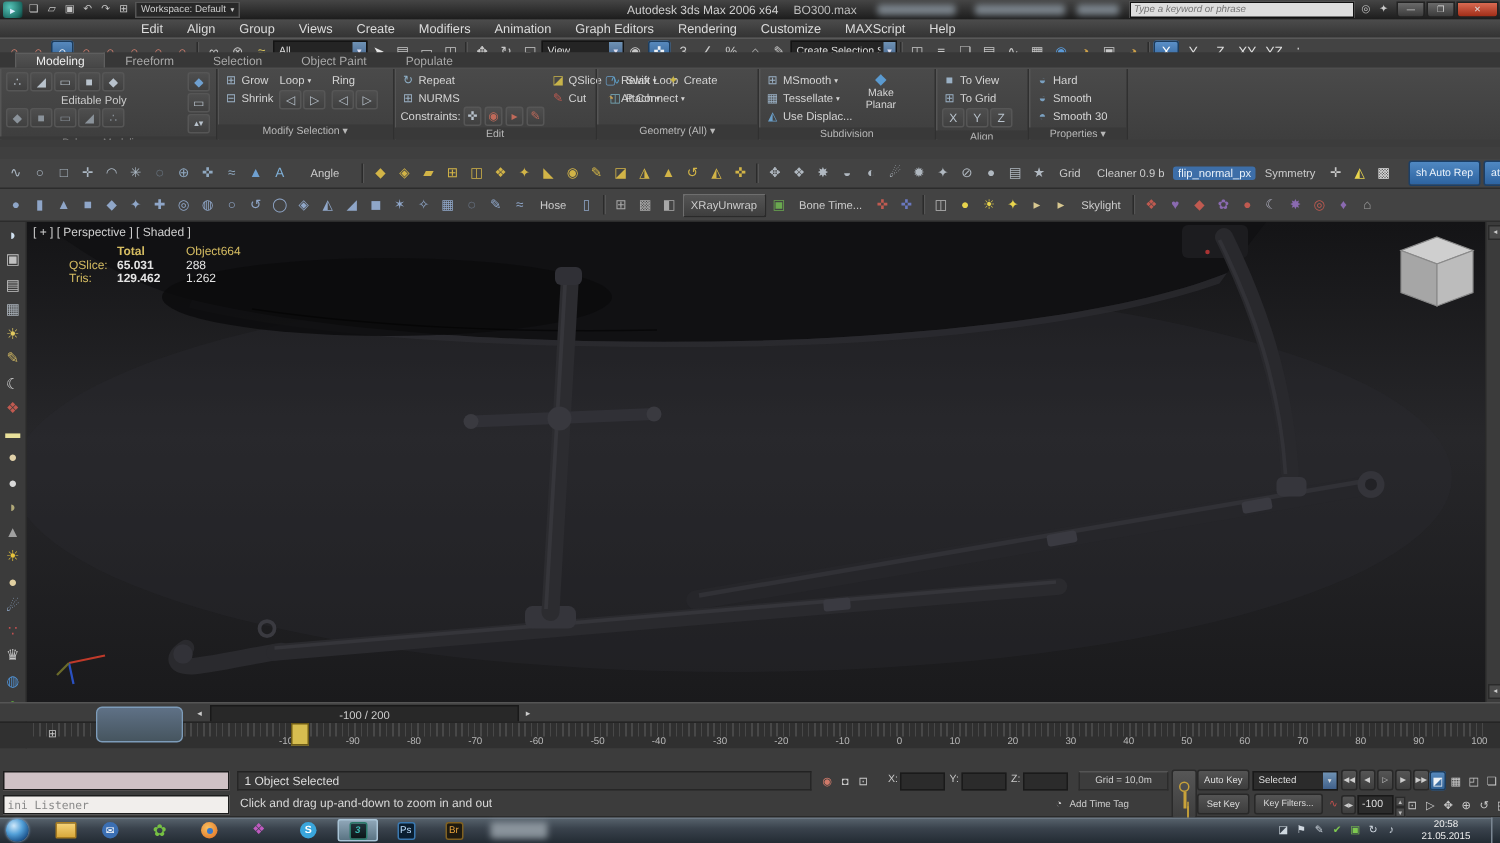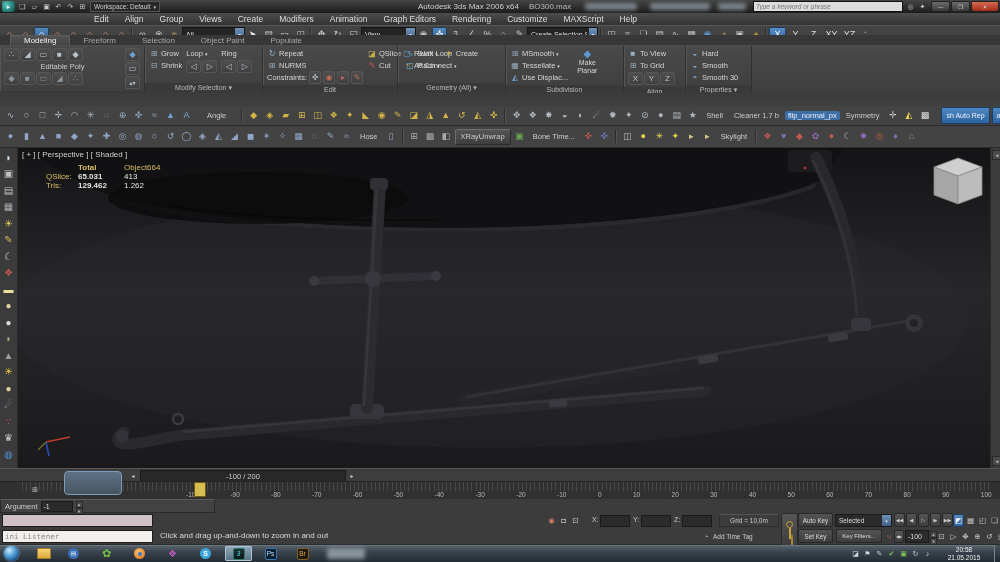--- a/index.html
+++ b/index.html
@@ -547,22 +547,22 @@
         <span class="ticon" style="color: rgb(176, 184, 192);">◒</span>
         <span class="ticon" style="color: rgb(176, 184, 192);">◐</span>
         <span class="ticon" style="color: rgb(176, 184, 192);">☄</span>
         <span class="ticon" style="color: rgb(176, 184, 192);">✹</span>
         <span class="ticon" style="color: rgb(176, 184, 192);">✦</span>
         <span class="ticon" style="color: rgb(176, 184, 192);">⊘</span>
         <span class="ticon" style="color: rgb(176, 184, 192);">●</span>
         <span class="ticon" style="color: rgb(176, 184, 192);">▤</span>
         <span class="ticon" style="color: rgb(176, 184, 192);">★</span>
       </span>
-    <span class="toollabel">Shell</span>
-    <span class="toollabel">Cleaner 1.7 b</span>
+    <span class="toollabel">Grid</span>
+    <span class="toollabel">Cleaner 0.9 b</span>
     <span class="toollabel fliphl">flip_normal_px</span>
     <span class="toollabel">Symmetry</span>
     <span class="row">
         <span class="ticon" style="color: rgb(200, 200, 200);">✛</span>
         <span class="ticon" style="color: rgb(232, 212, 77);">◭</span>
         <span class="ticon" style="color: rgb(224, 224, 224);">▩</span>
       </span>
     <span class="row" style="margin-left:8px;gap:2px;">
         <span class="bluebtn">sh Auto Rep</span>
         <span class="bluebtn">ate Mesh Insp</span>
@@ -730,21 +730,21 @@
     <div class="vp-label">[ + ] [ Perspective ] [ Shaded ]</div>
     <div class="vp-stats">
       <div class="st-row st-head">
         <span class="st-c1"></span>
         <span class="st-c2">Total</span>
         <span class="st-c3">Object664</span>
       </div>
       <div class="st-row">
         <span class="st-c1">QSlice:</span>
         <span class="st-c2">65.031</span>
-        <span class="st-c3">413</span>
+        <span class="st-c3">288</span>
       </div>
       <div class="st-row">
         <span class="st-c1">Tris:</span>
         <span class="st-c2">129.462</span>
         <span class="st-c3">1.262</span>
       </div>
     </div>
   </div>
 
   <div class="abs rightstrip">
@@ -781,34 +781,27 @@
       <span>50</span>
       <span>60</span>
       <span>70</span>
       <span>80</span>
       <span>90</span>
       <span>100</span>
     </div>
   <div class="playhead"></div>
 
   <div class="abs row0"></div>
-  <div class="argpanel">
-    <span class="arglabel">Argument</span>
-    <span class="argfield">-1</span>
-    <span class="spin">
-        <span>▲</span>
-        <span>▼</span>
-      </span>
-  </div>
 
   <div class="abs row1"></div>
   <div class="abs row2"></div>
 
   <div class="pinkbox"></div>
   <div class="listenerbox">ini Listener</div>
+  <div class="statusfield">1 Object Selected</div>
   <div class="promptline">Click and drag up-and-down to zoom in and out</div>
 
   <div class="navrow" style="left:546px;top:514px;">
 
   <span class="ticon" style="color: rgb(208, 122, 106);">◉</span>
       <span class="ticon" style="color: rgb(200, 200, 200);">◘</span>
       <span class="ticon" style="color: rgb(200, 200, 200);">⊡</span>
     </div>
 
   <span class="abs slab" style="left:592px;top:516px;">X:</span>

